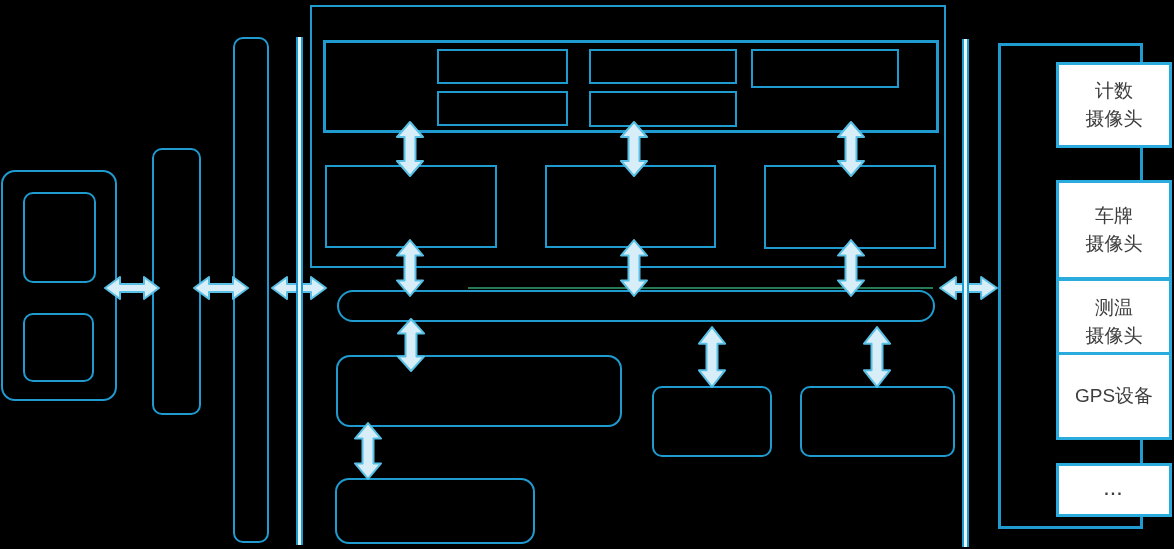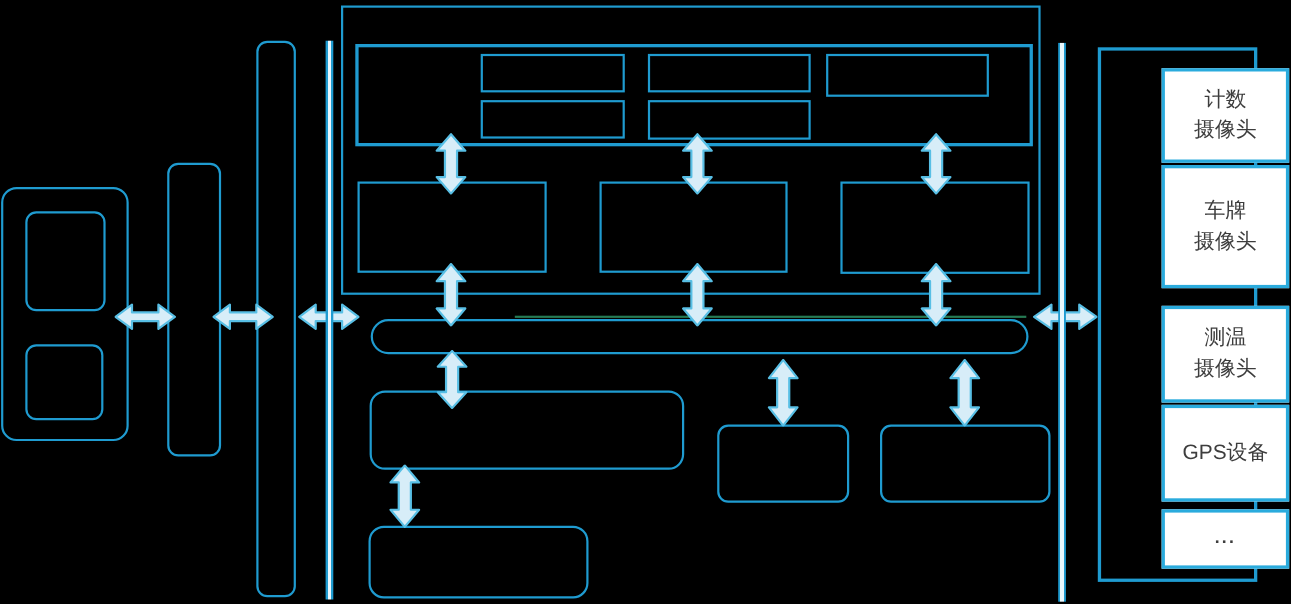--- a/index.html
+++ b/index.html
@@ -154,28 +154,28 @@
         <use href="#harrow"></use>
       </svg>
     </div>
 
   <div class="box thick" style="left:998px;top:43px;width:145px;height:486px"></div>
 
   <div class="device" style="top:62px;height:86px">
     <div class="dev-line">计数</div>
     <div class="dev-line">摄像头</div>
   </div>
-  <div class="device" style="top:150px;height:112px">
+  <div class="device" style="top:180px;height:100px">
     <div class="dev-line">车牌</div>
     <div class="dev-line">摄像头</div>
   </div>
   <div class="device" style="top:278px;height:88px">
     <div class="dev-line">测温</div>
     <div class="dev-line">摄像头</div>
   </div>
-  <div class="device" style="top:368px;height:88px">
+  <div class="device" style="top:352px;height:88px">
     <div class="dev-line">GPS设备</div>
   </div>
   <div class="device" style="top:463px;height:54px">
     <div class="dev-line dots">...</div>
   </div>
 
 </div>
 
 </body></html>

